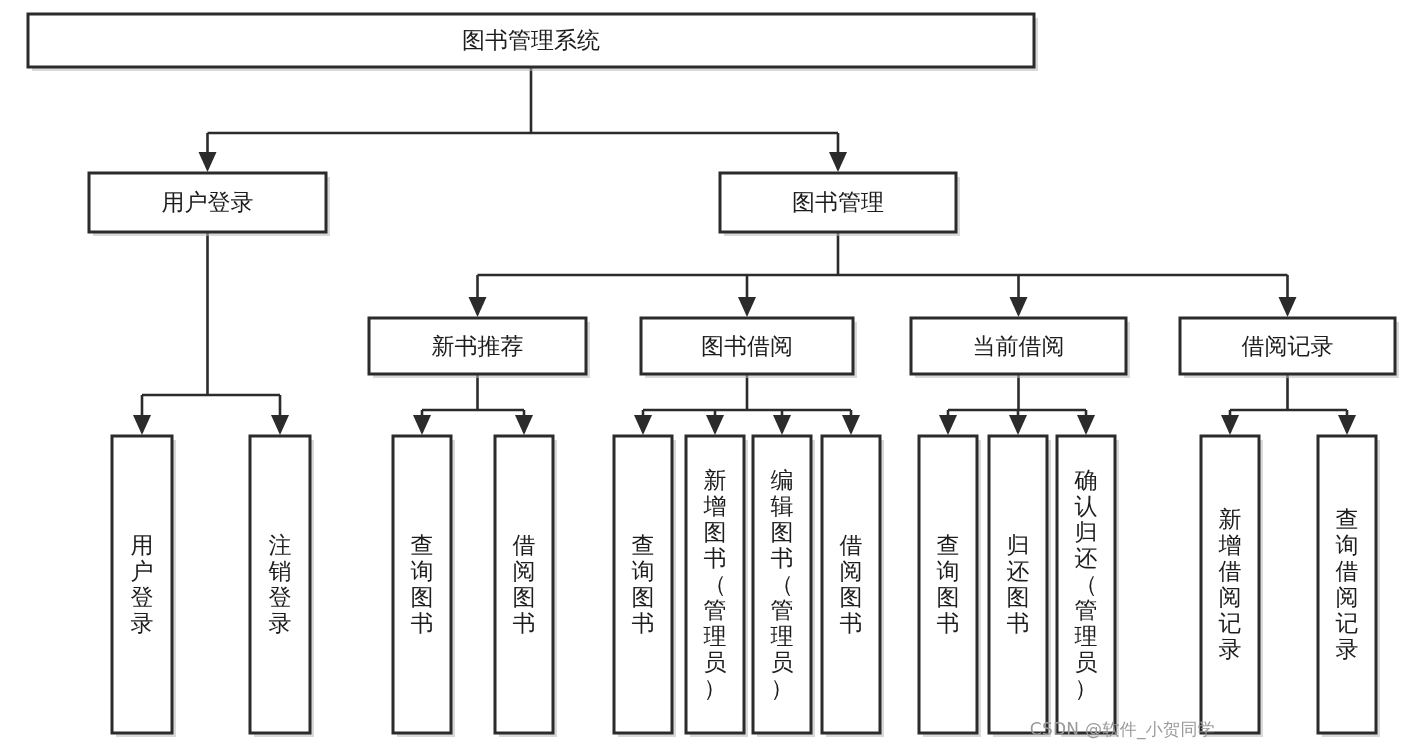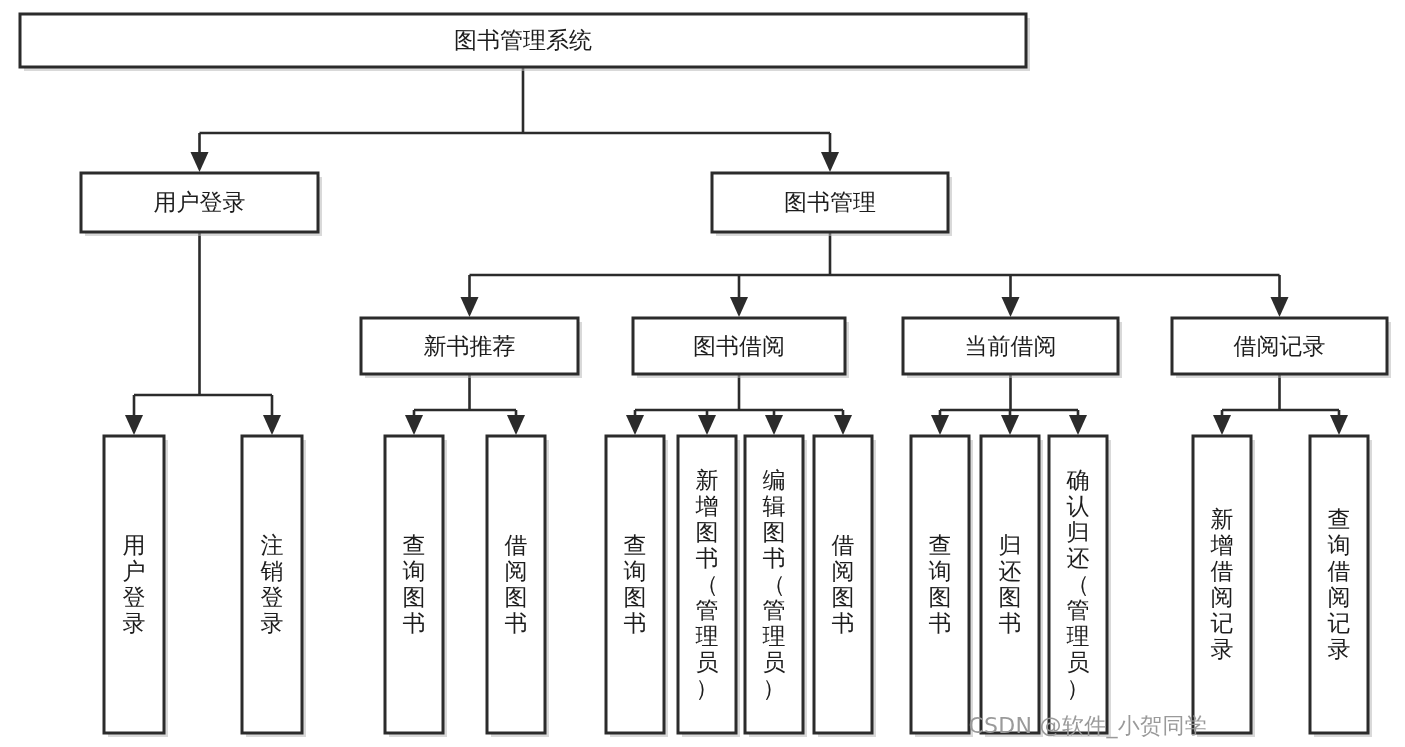--- a/index.html
+++ b/index.html
@@ -9,21 +9,21 @@
   }
   body {
     width: 1405px;
     height: 747px;
     font-family: "Liberation Sans", "DejaVu Sans", sans-serif;
     overflow: hidden;
     position: relative;
   }
   #diagram-root {
     position: absolute;
-    left: 0;
+    left: 8px;
     top: 0;
     width: 1217px;
     height: 747px;
   }
   svg.flow {
     display: block;
     width: 1405px;
     height: 747px;
   }
   .node-rect {
@@ -55,21 +55,21 @@
     font-family: "DejaVu Sans", "Liberation Sans", sans-serif;
     font-size: 23px;
     fill: #1d1d1d;
     text-anchor: middle;
   }
   .watermark {
     position: absolute;
     right: 10px;
     bottom: 6px;
     font-family: "DejaVu Sans", "Liberation Sans", sans-serif;
-    font-size: 22px;
+    font-size: 17px;
     color: #9a9a9a;
     letter-spacing: 0.3px;
     white-space: nowrap;
     user-select: none;
   }
 </style>
 </head>
 <body>
 
 <div id="diagram-root">

